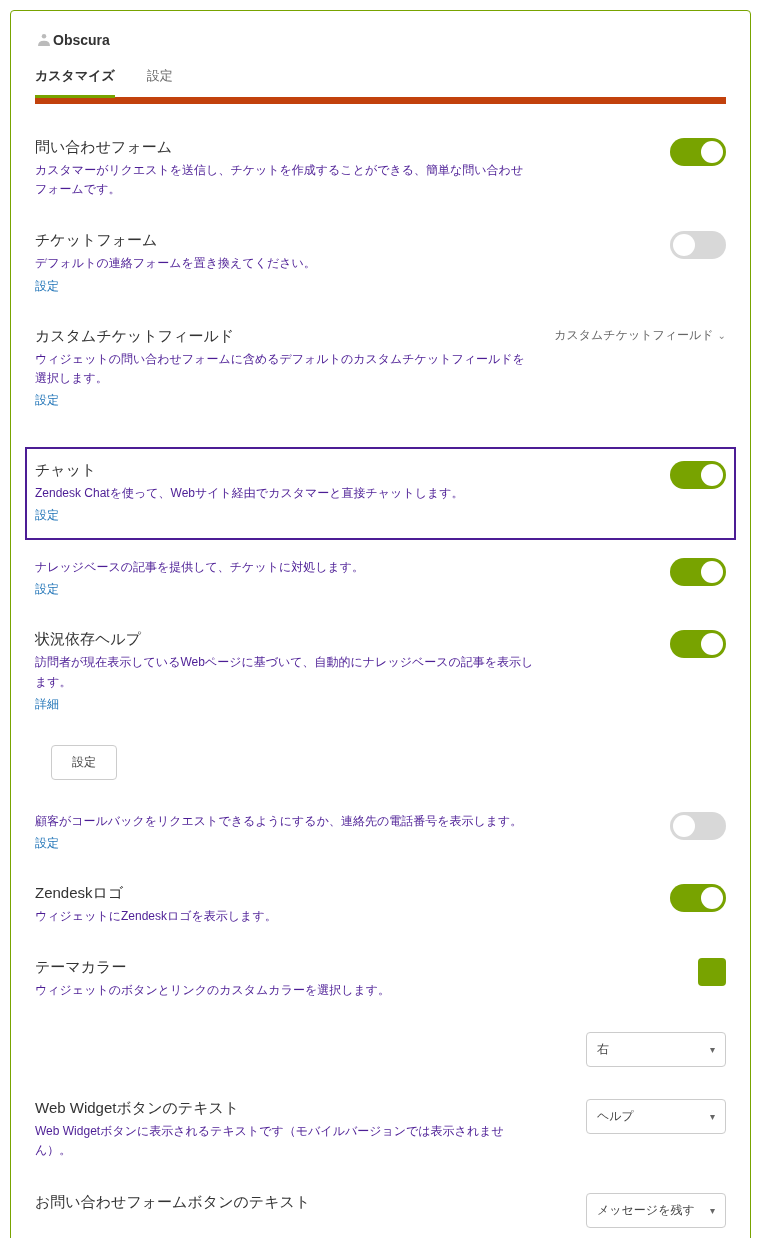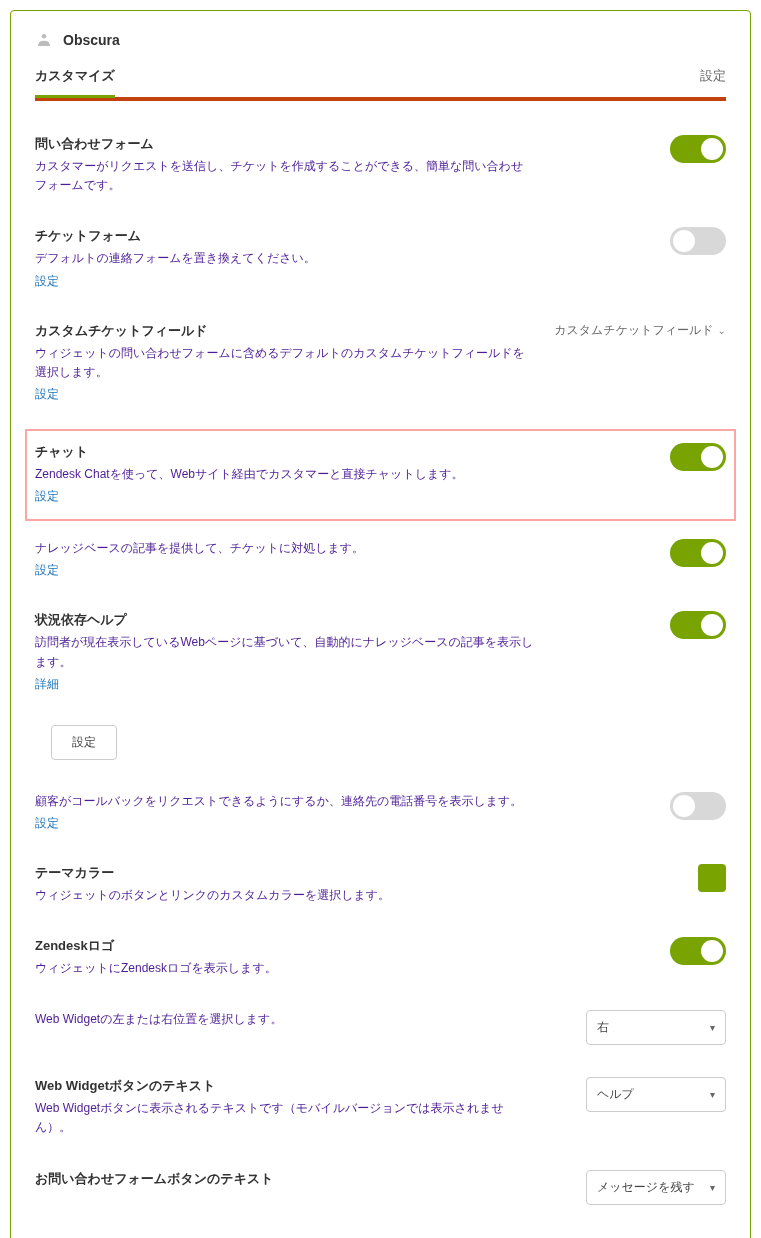--- a/index.html
+++ b/index.html
@@ -12,38 +12,36 @@
   .panel {
     width: 741px;
     border: 1px solid #78a300;
     border-radius: 4px;
     padding: 20px 24px 20px 24px;
     background: #fff;
   }
   .header {
     display: flex;
     align-items: center;
-    gap: 10px;
     margin-bottom: 12px;
   }
   .brand-icon {
     width: 18px;
     height: 18px;
   }
   .brand-name {
     font-size: 14px;
     font-weight: 600;
     color: #333;
   }
   .tabs {
     display: flex;
-    gap: 24px;
-    border-bottom: 4px solid #c2410c;
+    gap: 32px;
+    border-bottom: 7px solid #c2410c;
     margin-bottom: 20px;
-    justify-content: space-between;
   }
   .tab {
     font-size: 13px;
     color: #666;
     padding: 6px 0 10px 0;
     cursor: pointer;
     border-bottom: 3px solid transparent;
     margin-bottom: -1px;
   }
   .tab.active {
@@ -51,31 +49,31 @@
     font-weight: 600;
     border-bottom-color: #78a300;
   }
   .section {
     display: flex;
     align-items: flex-start;
     justify-content: space-between;
     padding: 14px 0 18px 0;
   }
   .section.highlight {
-    border: 2px solid #fca5a5;
+    border: 2px solid #4c1d95;
     padding: 12px 8px 14px 8px;
-    margin: 8px -10px 4px -10px;
+    margin: 20px -10px 4px -10px;
   }
   .section-left {
     flex: 1;
     max-width: 500px;
   }
   .section-title {
-    font-size: 13px;
-    font-weight: 700;
+    font-size: 15px;
+    font-weight: 400;
     color: #333;
     margin-bottom: 4px;
   }
   .section-desc {
     font-size: 12px;
     color: #4c1d95;
     line-height: 1.6;
   }
   .section-link {
     font-size: 12px;
@@ -265,43 +263,42 @@
     </div>
     <div class="section-right">
       <div class="toggle off">
           <div class="toggle-knob"></div>
         </div>
     </div>
   </div>
 
   <div class="section">
     <div class="section-left">
+      <div class="section-title">Zendeskロゴ</div>
+      <div class="section-desc">ウィジェットにZendeskロゴを表示します。</div>
+    </div>
+    <div class="section-right">
+      <div class="toggle on">
+          <div class="toggle-knob"></div>
+        </div>
+    </div>
+  </div>
+
+  <div class="section">
+    <div class="section-left">
       <div class="section-title">テーマカラー</div>
       <div class="section-desc">ウィジェットのボタンとリンクのカスタムカラーを選択します。</div>
     </div>
     <div class="section-right">
       <div class="color-swatch"></div>
     </div>
   </div>
 
   <div class="section">
     <div class="section-left">
-      <div class="section-title">Zendeskロゴ</div>
-      <div class="section-desc">ウィジェットにZendeskロゴを表示します。</div>
-    </div>
-    <div class="section-right">
-      <div class="toggle on">
-          <div class="toggle-knob"></div>
-        </div>
-    </div>
-  </div>
-
-  <div class="section">
-    <div class="section-left">
-      <div class="section-desc">Web Widgetの左または右位置を選択します。</div>
     </div>
     <div class="section-right">
       <div class="select">
         <span>右</span>
         <span class="caret">▾</span>
       </div>
     </div>
   </div>
 
   <div class="section">

